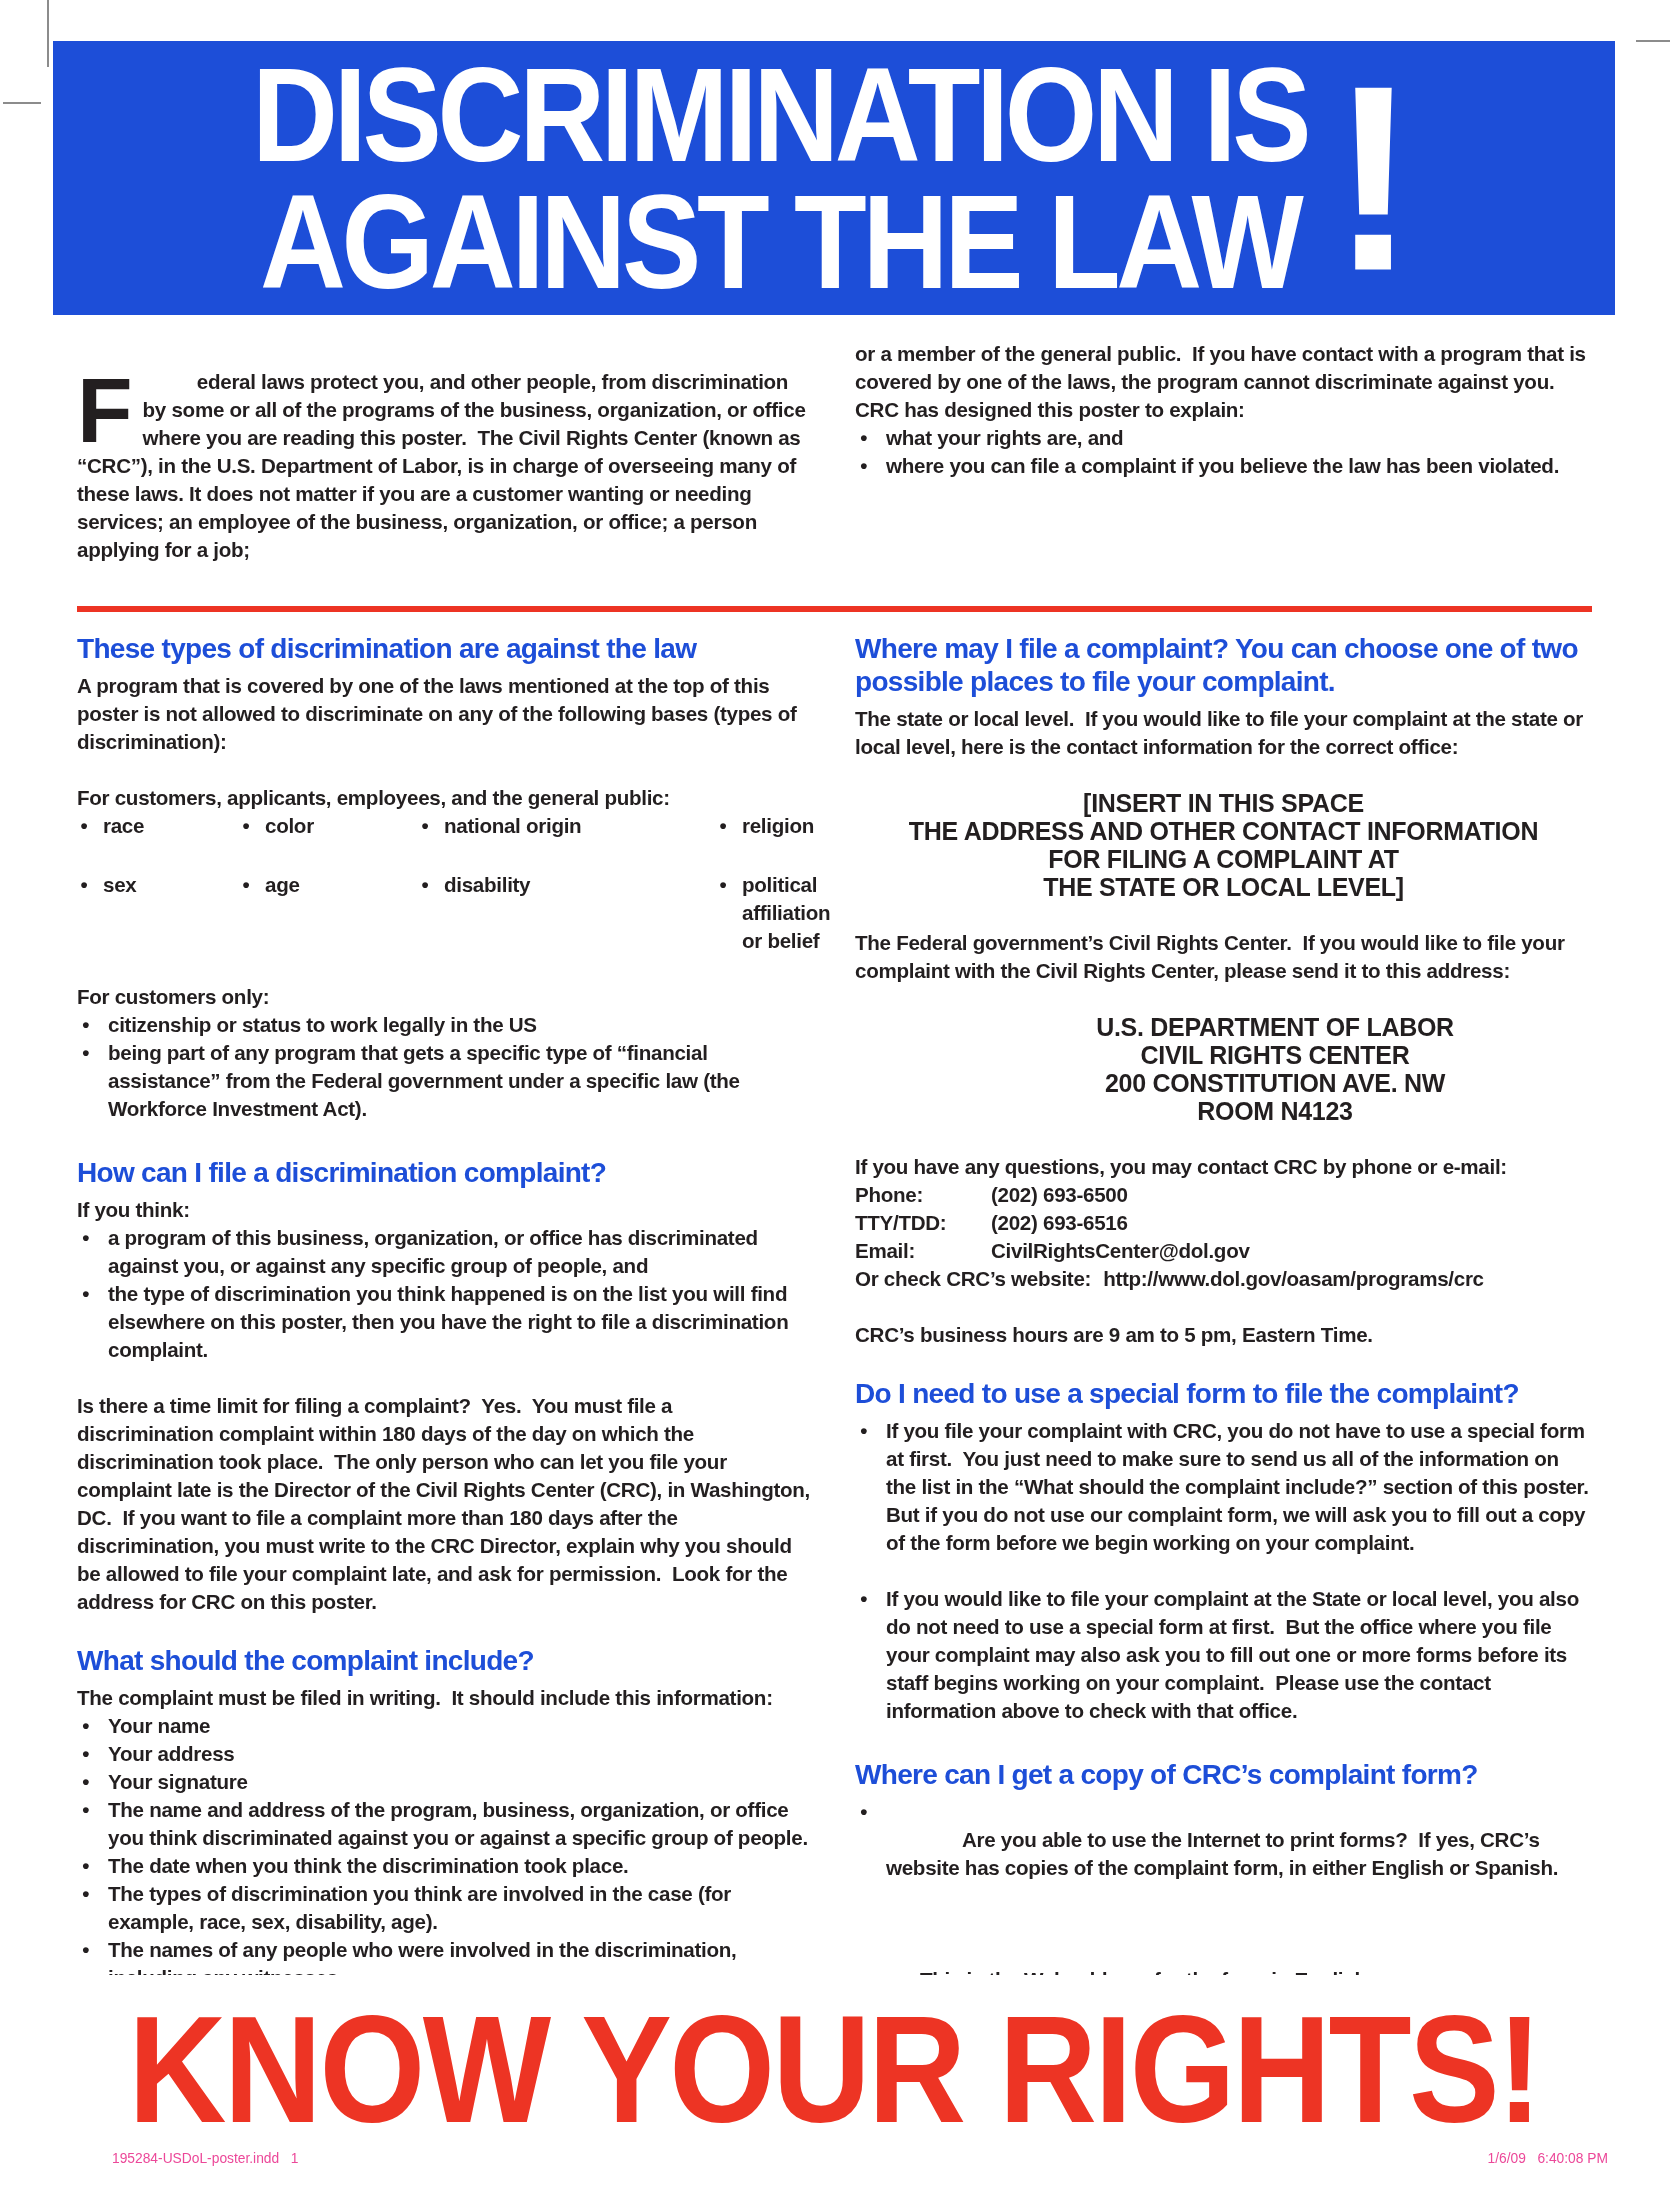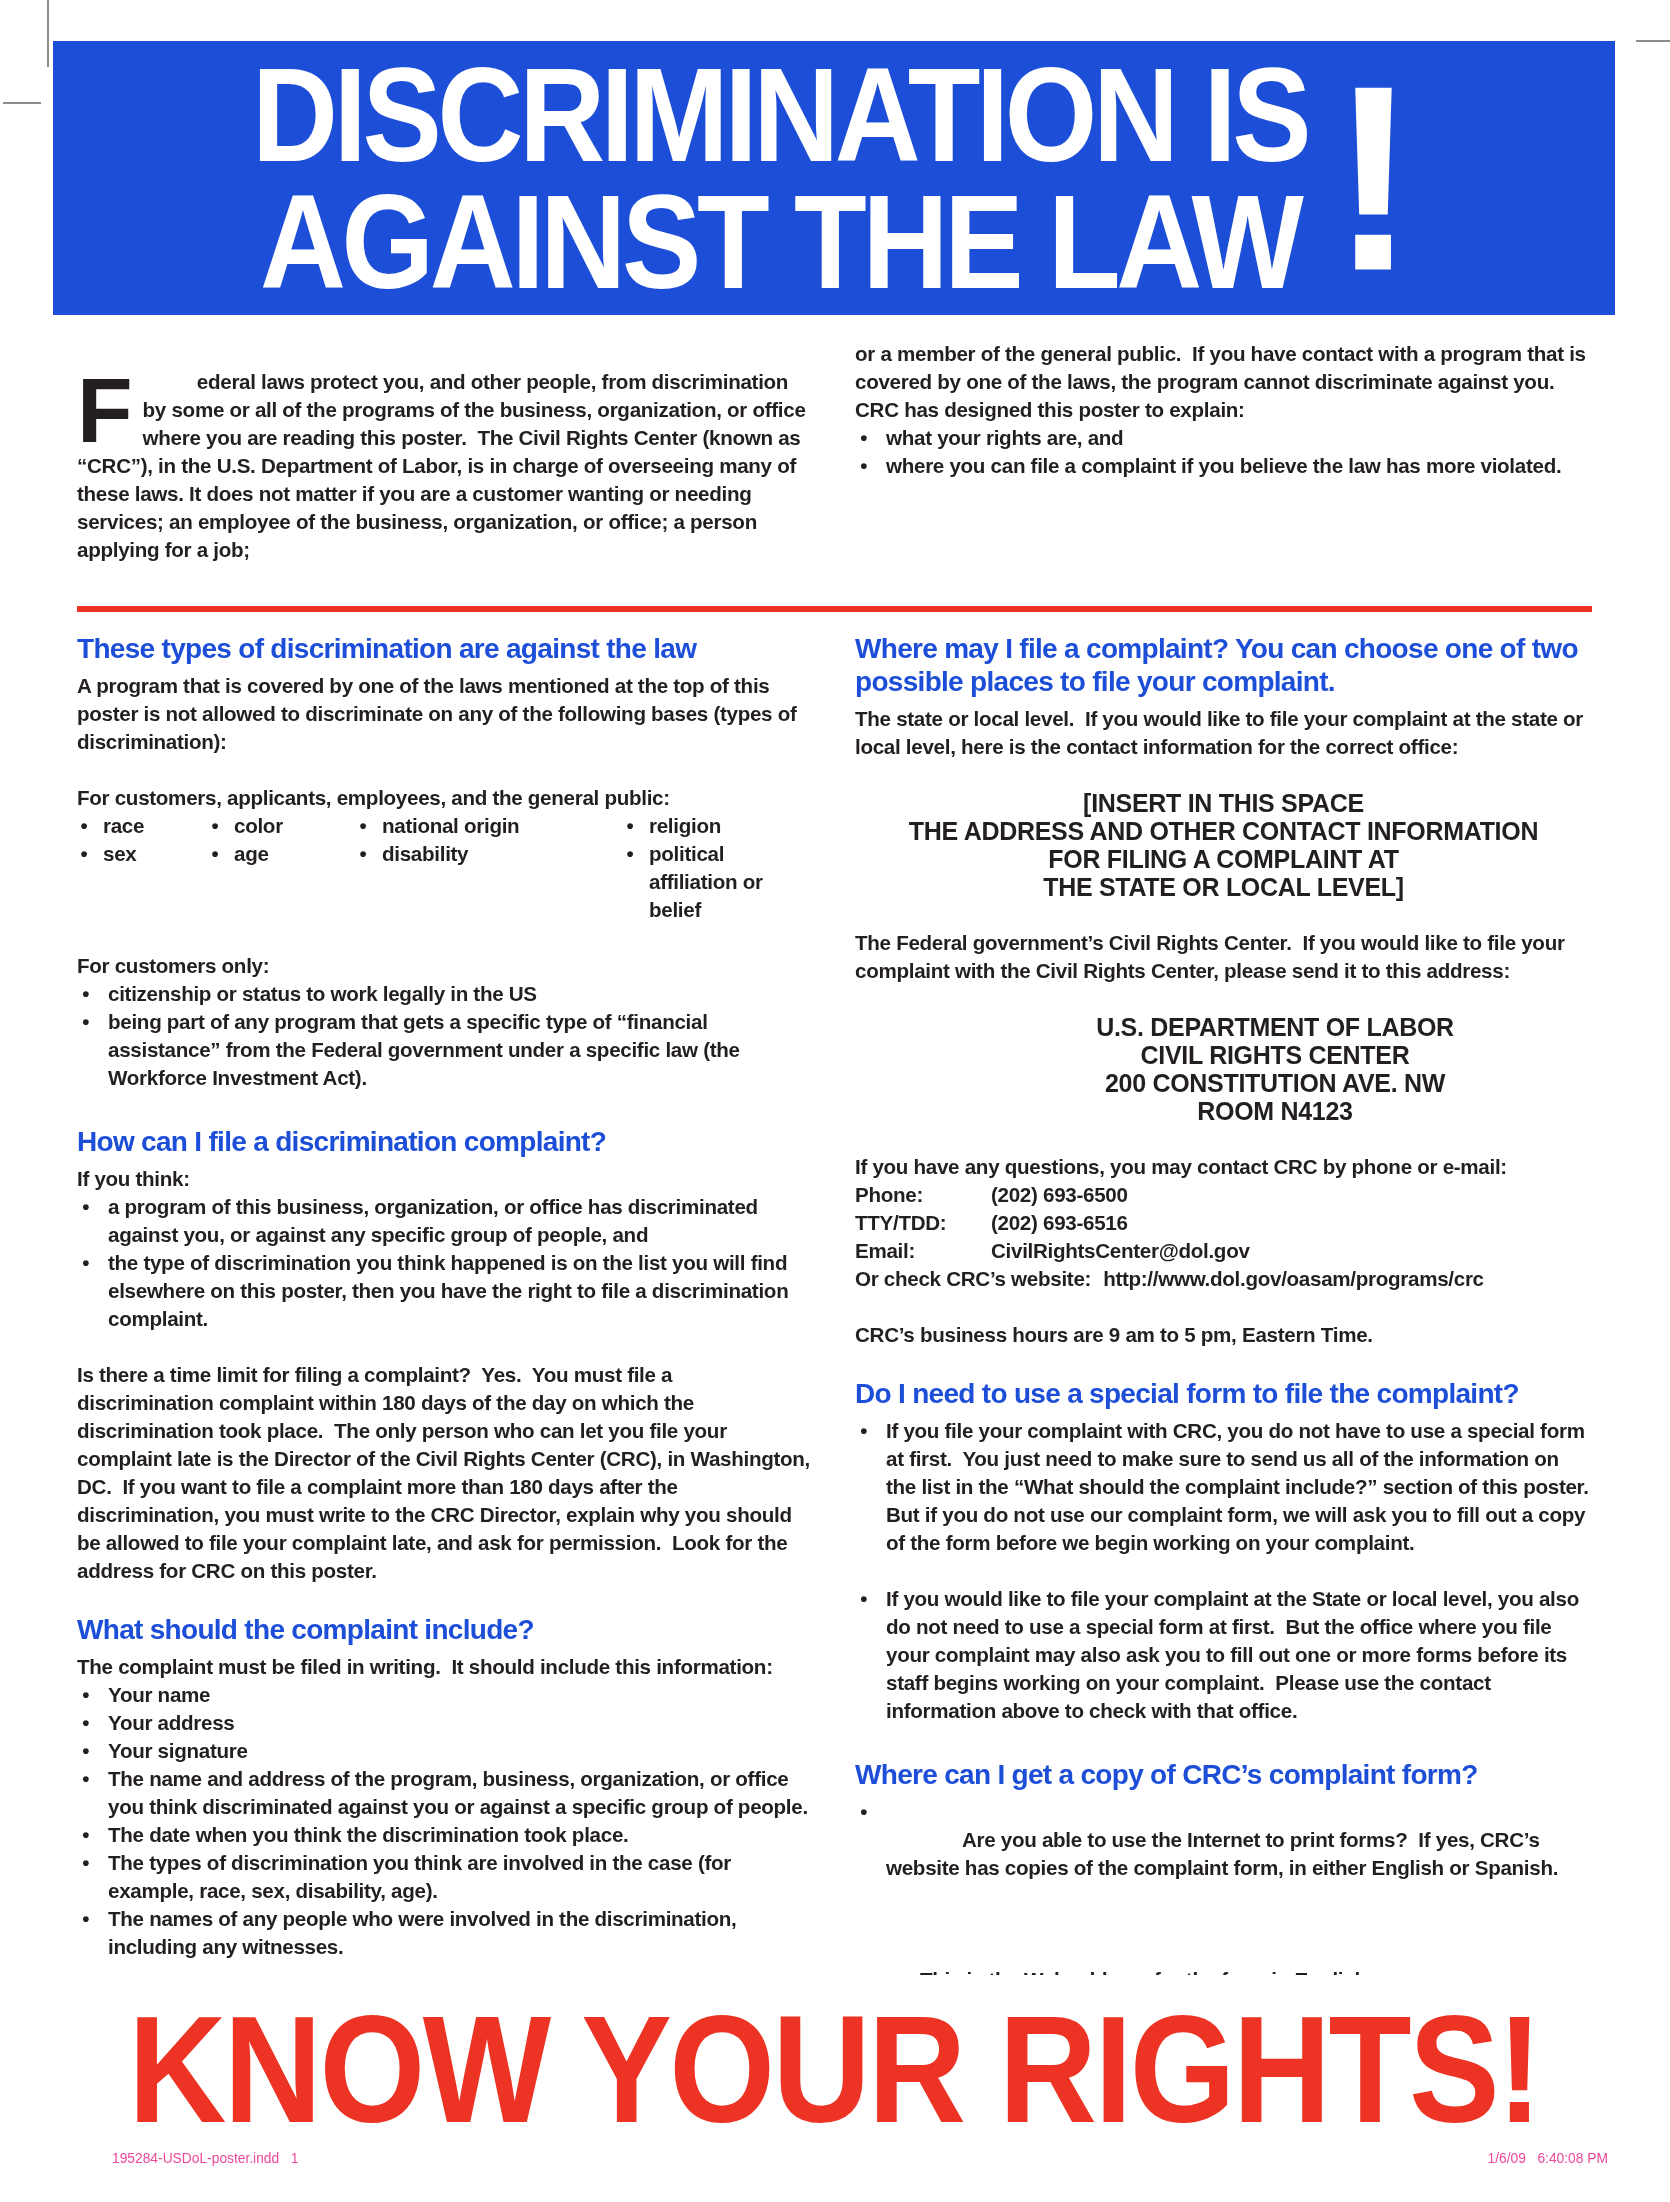--- a/index.html
+++ b/index.html
@@ -30,21 +30,21 @@
   }
   .sect { margin-top:33px; }
   ul { list-style:none; }
   .bl > li { position:relative; padding-left:31px; }
   .bl > li::before { content:"•"; position:absolute; left:5.2px; }
   .dl { margin-top:0; }
   .dl > li { position:relative; padding-left:34px; }
   .dl > li::before { content:"–"; position:absolute; left:6.9px; }
   .gap-list > li { margin-bottom:28px; }
   .gap-list > li:last-child { margin-bottom:0; }
-  .type-grid { display:grid; grid-template-columns:131px 148px 267px 1fr; }
+  .type-grid { display:grid; grid-template-columns:131px 148px 267px 1fr;gap:31px; }
   .type-grid span { position:relative; padding-left:26px; font-size:20.6px; line-height:28px; letter-spacing:-0.3px; }
   .type-grid span::before { content:"•"; position:absolute; left:3.4px; }
   .dropcap { float:left; font-size:91px; line-height:71px; margin:6.9px 10.3px 0 0; }
   .rule { height:6px; background:#ed3424; margin:13.8px 0 20.6px 0; }
   .cols-clip { height:1461px; overflow:hidden; }
   .addr { margin:0 0 28px 103px; }
   .addr span, .insert span { display:block; font-size:25px; line-height:28px; letter-spacing:-0.3px;text-align:center; }
   .insert { margin-bottom:28px; }
   .contact-row { display:flex; font-size:20.6px; line-height:28px; letter-spacing:-0.3px; }
   .contact-label { width:136px; flex:none; }
@@ -93,21 +93,21 @@
     <div class="row">
       <div class="col">
         <div class="p tight">
           <span class="dropcap">F</span><span>ederal laws protect you, and other people, from discrimination by some or all of the programs of the business, organization, or office where you are reading this poster.  The Civil Rights Center (known as “CRC”), in the U.S. Department of Labor, is in charge of overseeing many of these laws. It does not matter if you are a customer wanting or needing services; an employee of the business, organization, or office; a person applying for a job;</span>
         </div>
       </div>
       <div class="col">
         <div class="p tight">or a member of the general public.  If you have contact with a program that is covered by one of the laws, the program cannot discriminate against you.  CRC has designed this poster to explain:</div>
         <ul class="bl">
           <li>what your rights are, and</li>
-          <li>where you can file a complaint if you believe the law has more violated.</li>
+          <li>where you can file a complaint if you believe the law has been violated.</li>
         </ul>
       </div>
     </div>
 
     <div class="rule"></div>
 
     <div class="row cols-clip">
 
       <div class="col">
 

